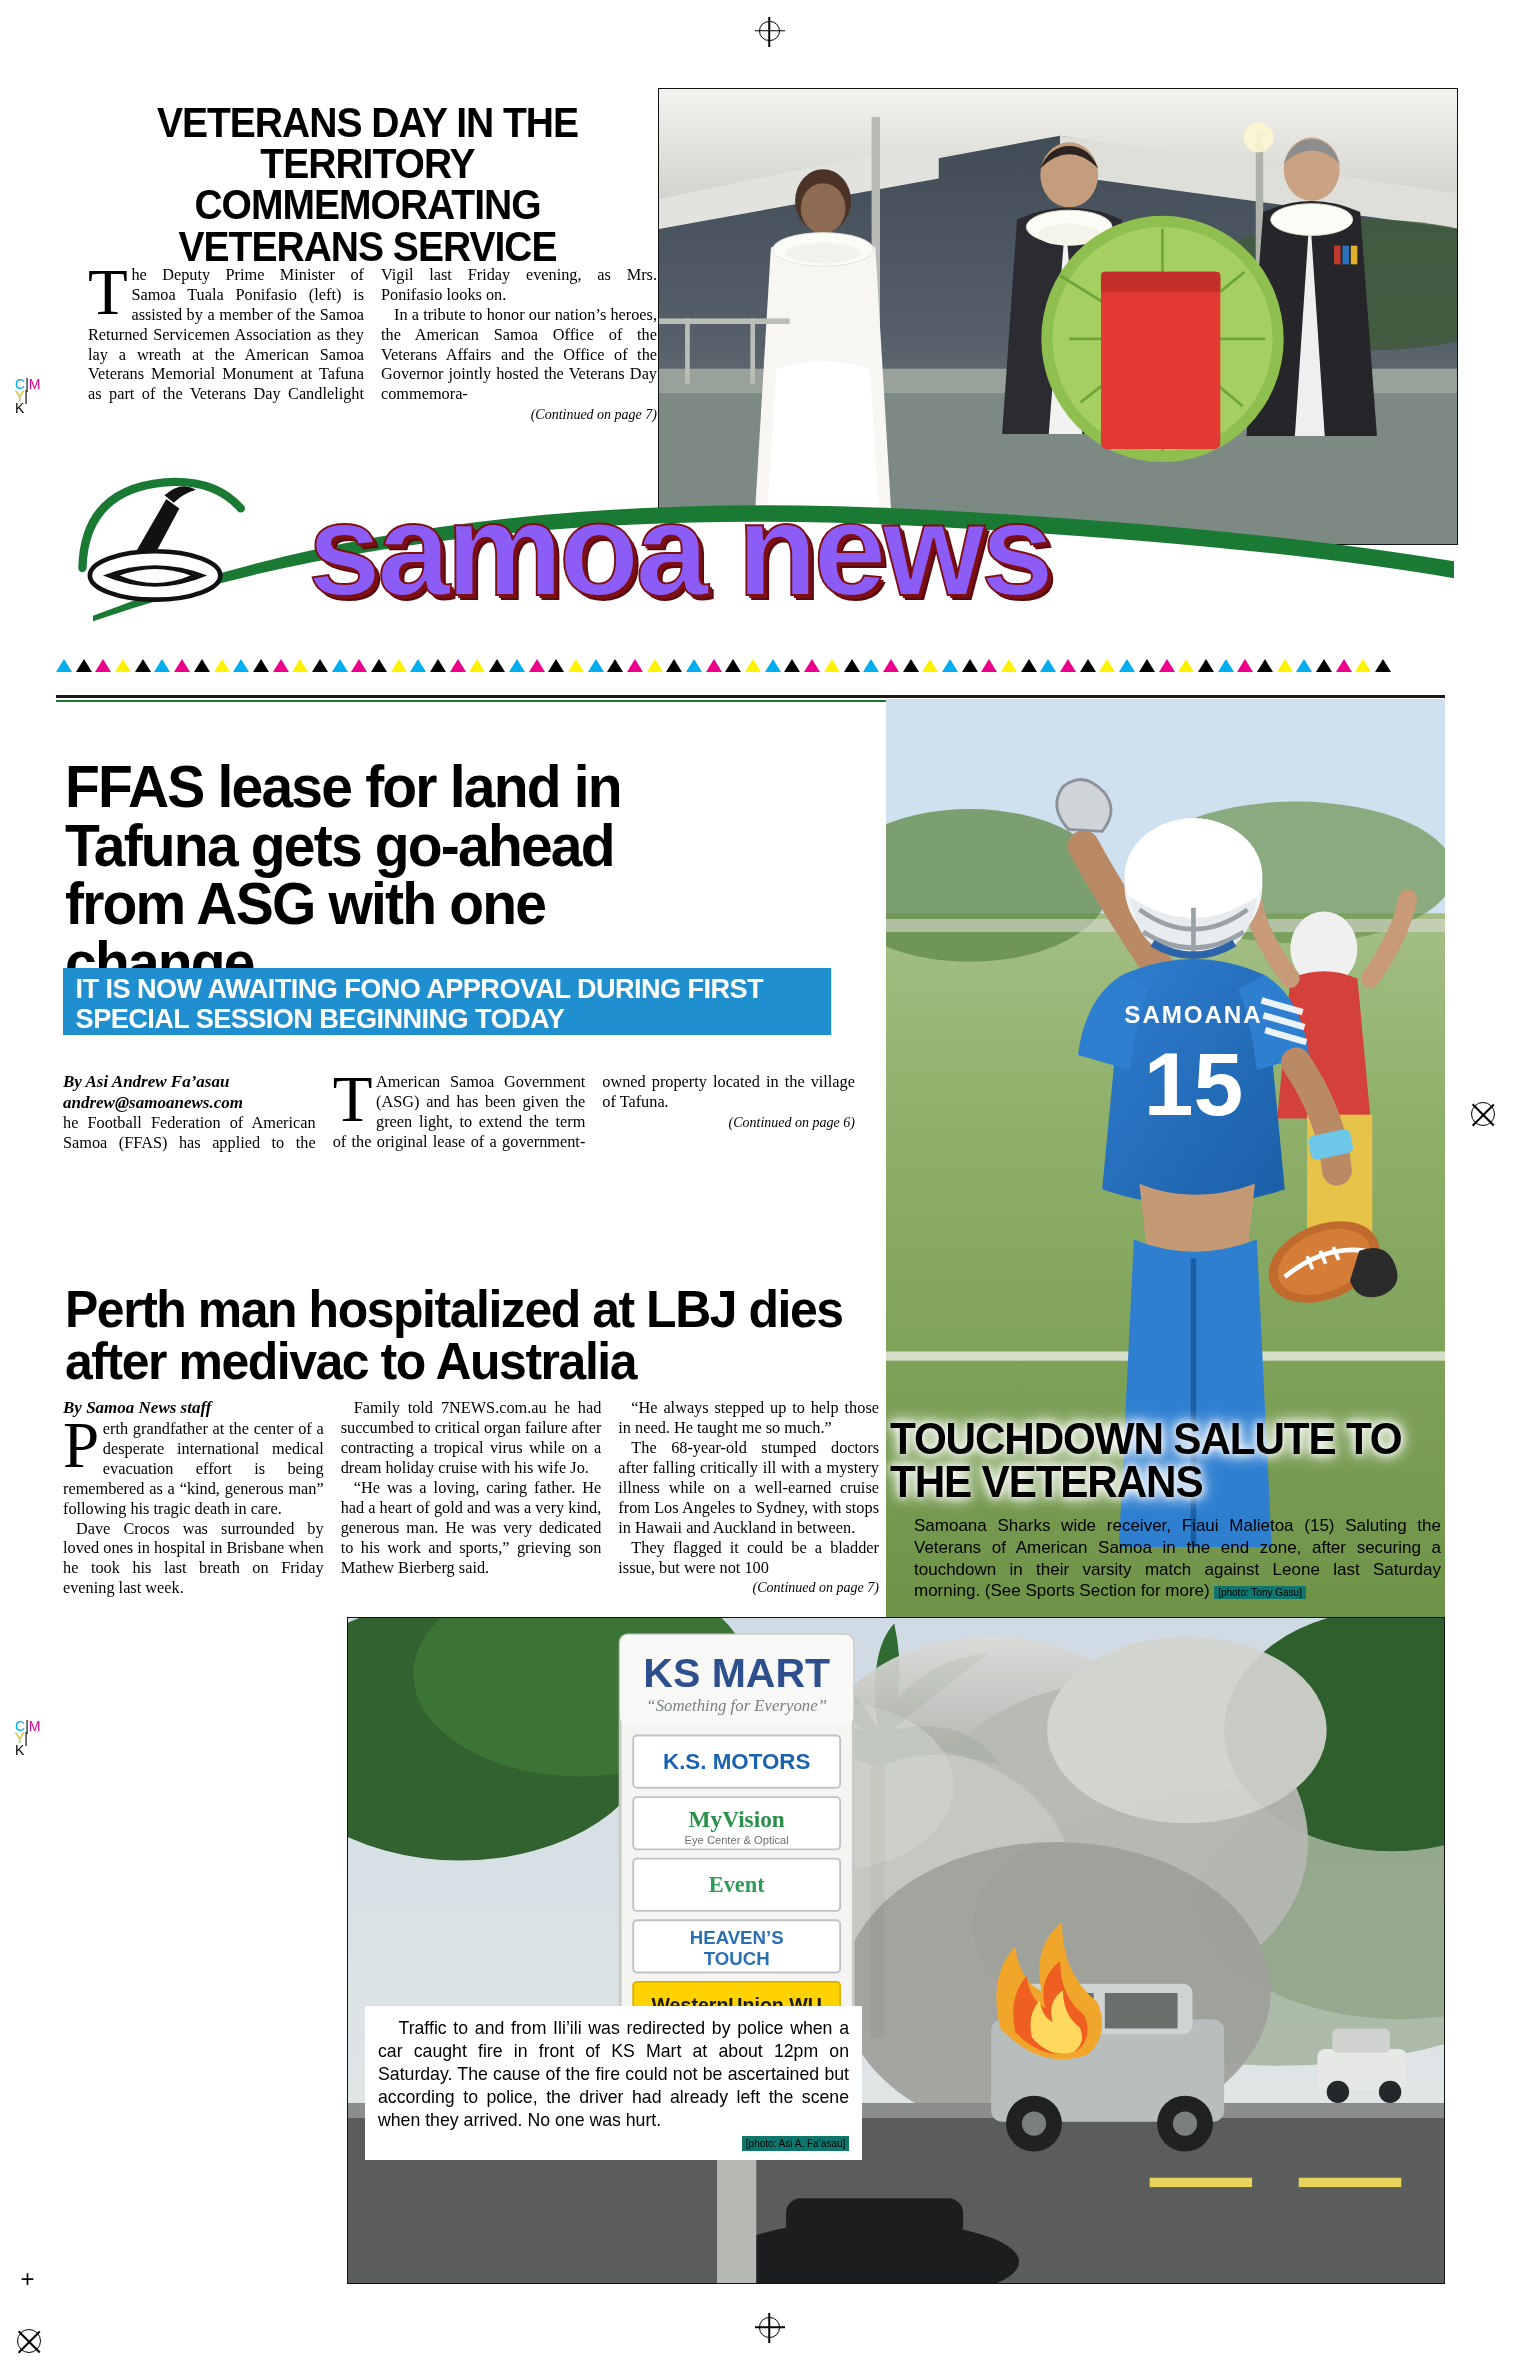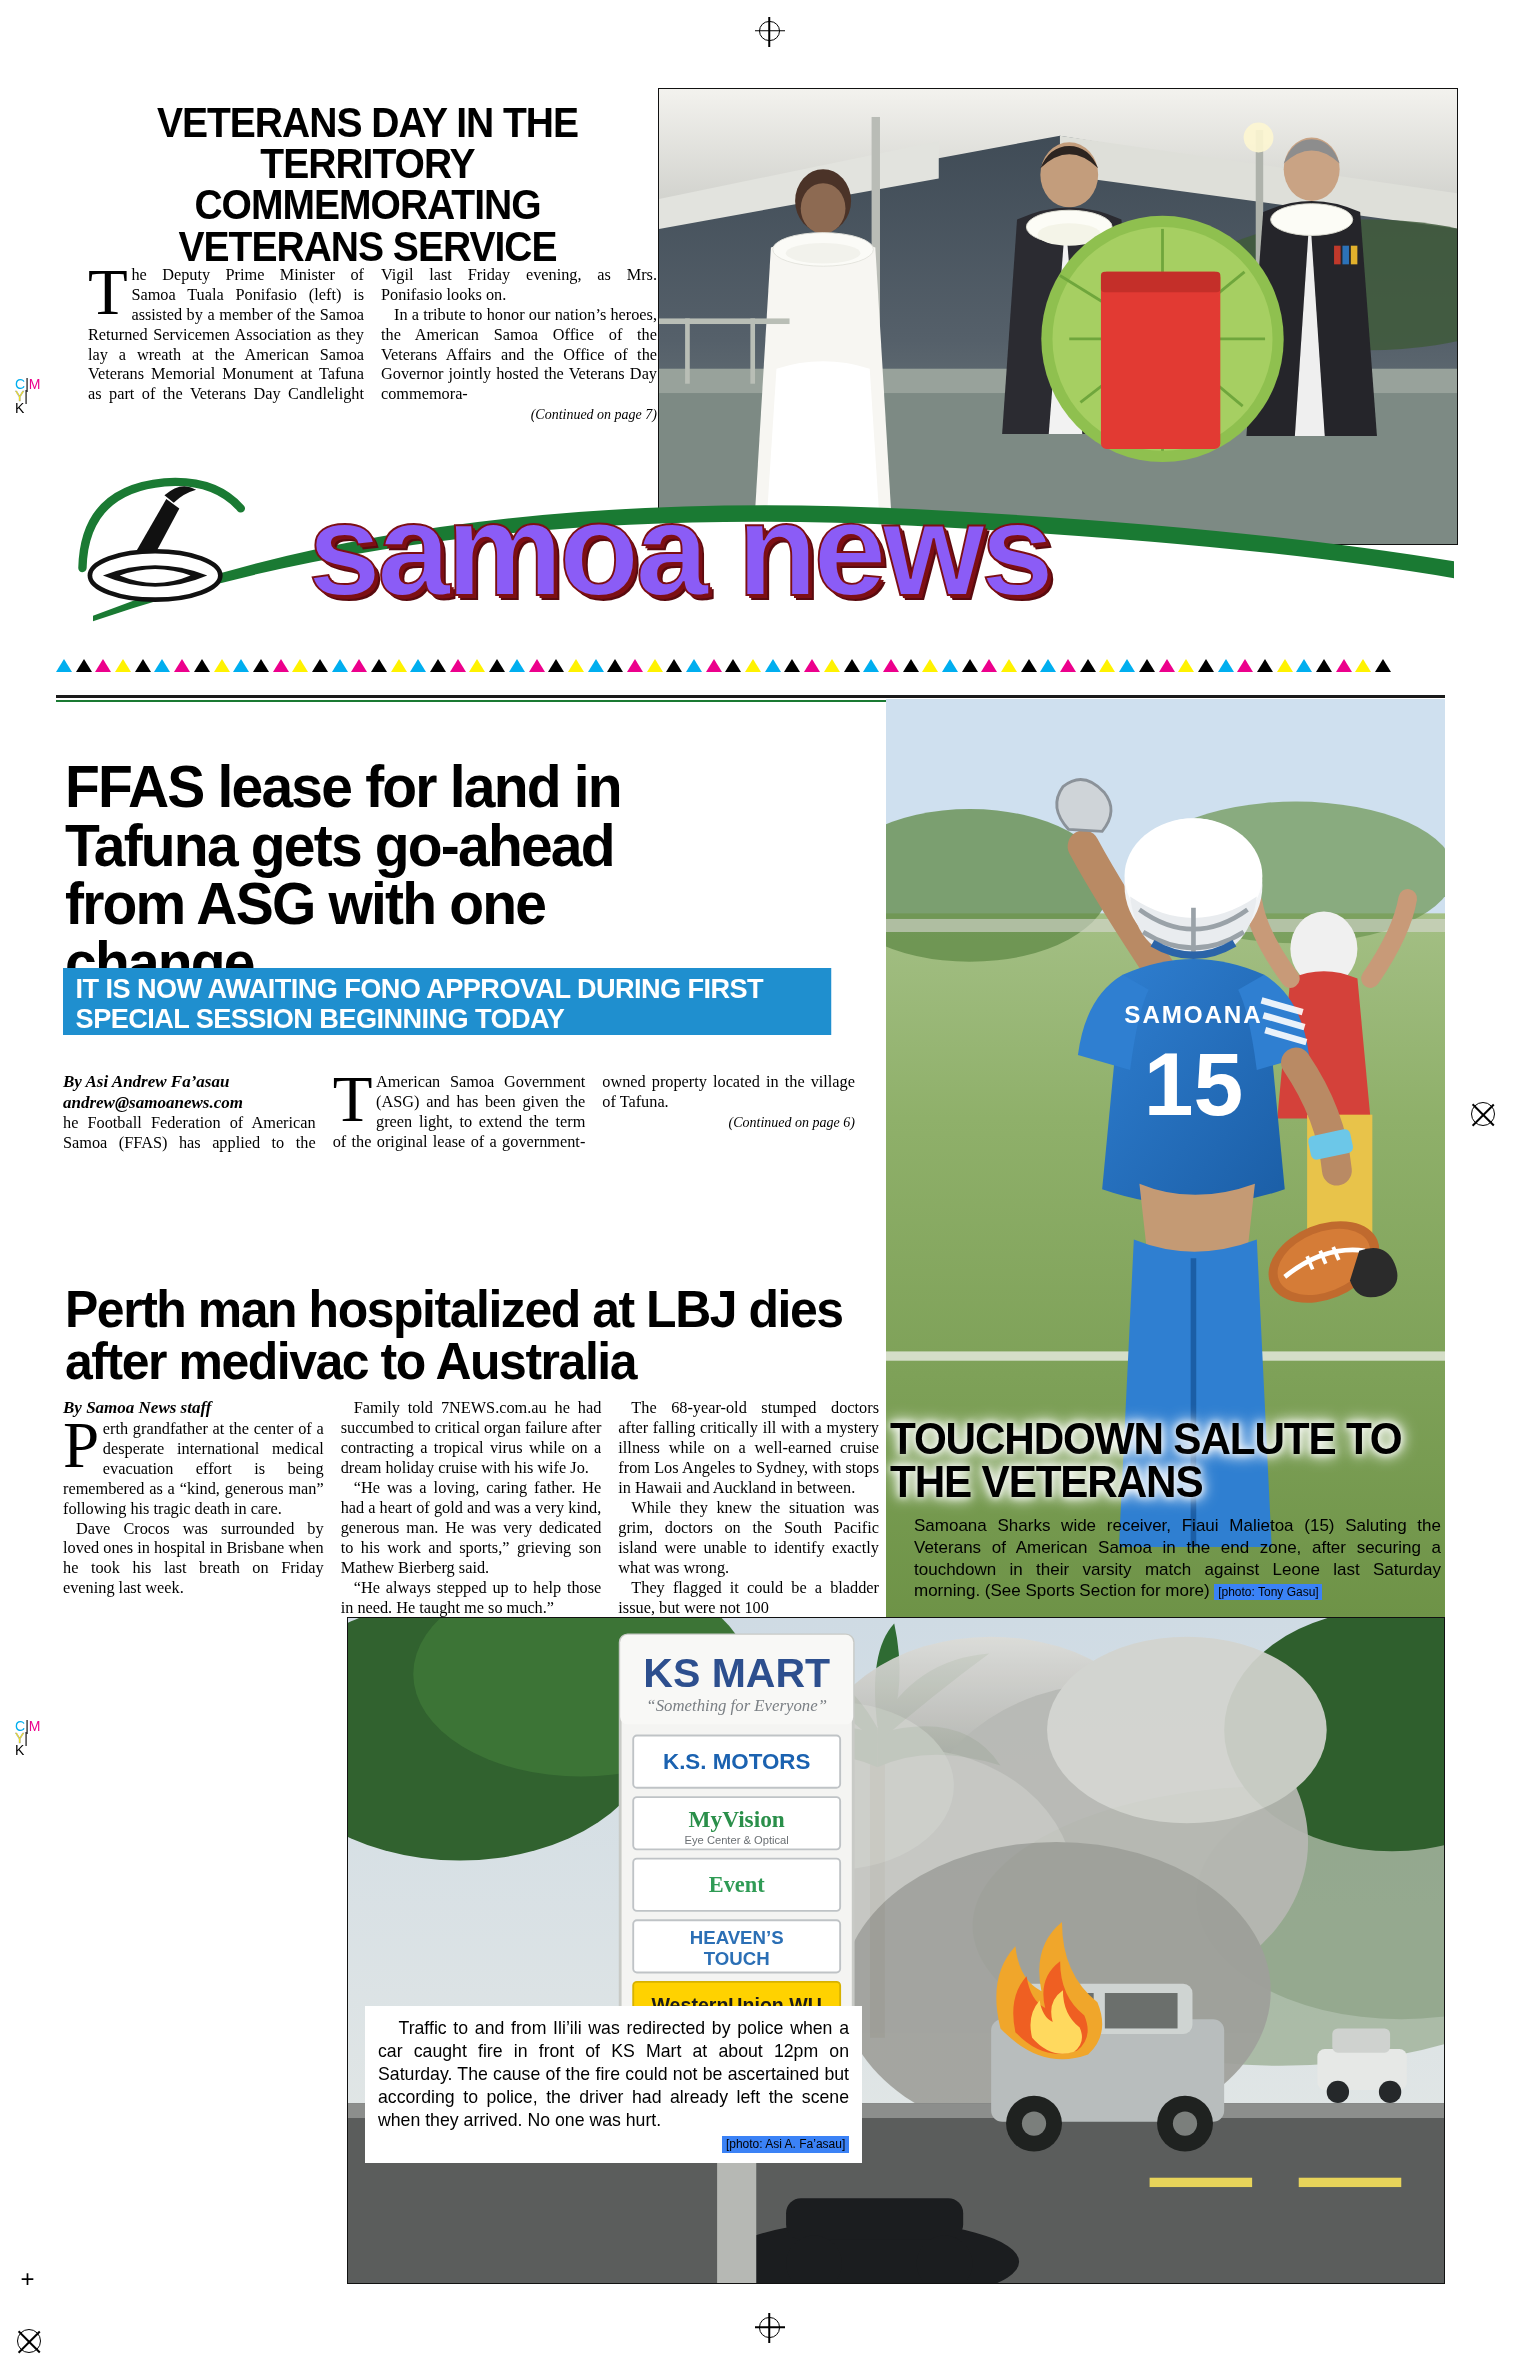--- a/index.html
+++ b/index.html
@@ -136,22 +136,22 @@
     font-size:44px; line-height:0.98; letter-spacing:-1.2px;
     color:#000; text-shadow:0 0 7.5px #fff, 0 0 13px #fff, 0 0 18.6px #fff;
     transform:scaleX(0.96); transform-origin:left top;
   }
   .td-caption {
     position:absolute; left:914px; top:1515px; width:527px;
     font-family:"Liberation Sans", sans-serif; font-size:17px;
     line-height:1.28; text-align:justify; color:#000;
   }
   .photo-credit {
-    font-size:12px; font-family:"Liberation Sans",sans-serif;
-    background:#3b82f6; padding:0.9px 3.7px; white-space:nowrap;
+    font-size:10px; font-family:"Liberation Sans",sans-serif;
+    background:#0f766e; padding:0.9px 3.7px; white-space:nowrap;
   }
 
   
   .fire-photo {
     position:absolute; left:347px; top:1617px; width:1098px; height:667px;
     overflow:hidden; border:1.9px solid #111; background:#8a8f86;
   }
   .fire-caption {
     position:absolute; left:365px; top:2006px; width:497px;
     background:#fff; padding:11.2px 13px 9.3px 13px;
@@ -398,21 +398,20 @@
   <h2 class="perth-headline">Perth man hospitalized at LBJ dies after medivac to Australia</h2>
 
   <div class="perth-body">
     <div class="byline">By Samoa News staff</div>
     <p><span class="dropcap">P</span><span>erth grandfather at the center of a desperate international medical evacuation effort is being remembered as a “kind, generous man” following his tragic death in care.</span></p>
     <p>Dave Crocos was surrounded by loved ones in hospital in Brisbane when he took his last breath on Friday evening last week.</p>
     <p>Family told 7NEWS.com.au he had succumbed to critical organ failure after contracting a tropical virus while on a dream holiday cruise with his wife Jo.</p>
     <p>“He was a loving, caring father. He had a heart of gold and was a very kind, generous man. He was very dedicated to his work and sports,” grieving son Mathew Bierberg said.</p>
     <p>“He always stepped up to help those in need. He taught me so much.”</p>
     <p>The 68-year-old stumped doctors after falling critically ill with a mystery illness while on a well-earned cruise from Los Angeles to Sydney, with stops in Hawaii and Auckland in between.</p>
-    <p>While they knew the situation was grim, doctors on the South Pacific island were unable to identify exactly what was wrong.</p>
     <p>They flagged it could be a bladder issue, but were not 100</p>
     <span class="cont-note">(Continued on page 7)</span>
   </div>
 
   <div class="football-photo">
     <svg width="559" height="932" viewBox="0 0 600 1000" preserveAspectRatio="none">
       <defs>
         <linearGradient id="fieldG" x1="0" y1="0" x2="0" y2="1">
           <stop offset="0%" stop-color="#b9cfa0"></stop>
             <stop offset="45%" stop-color="#8fb06a"></stop>

